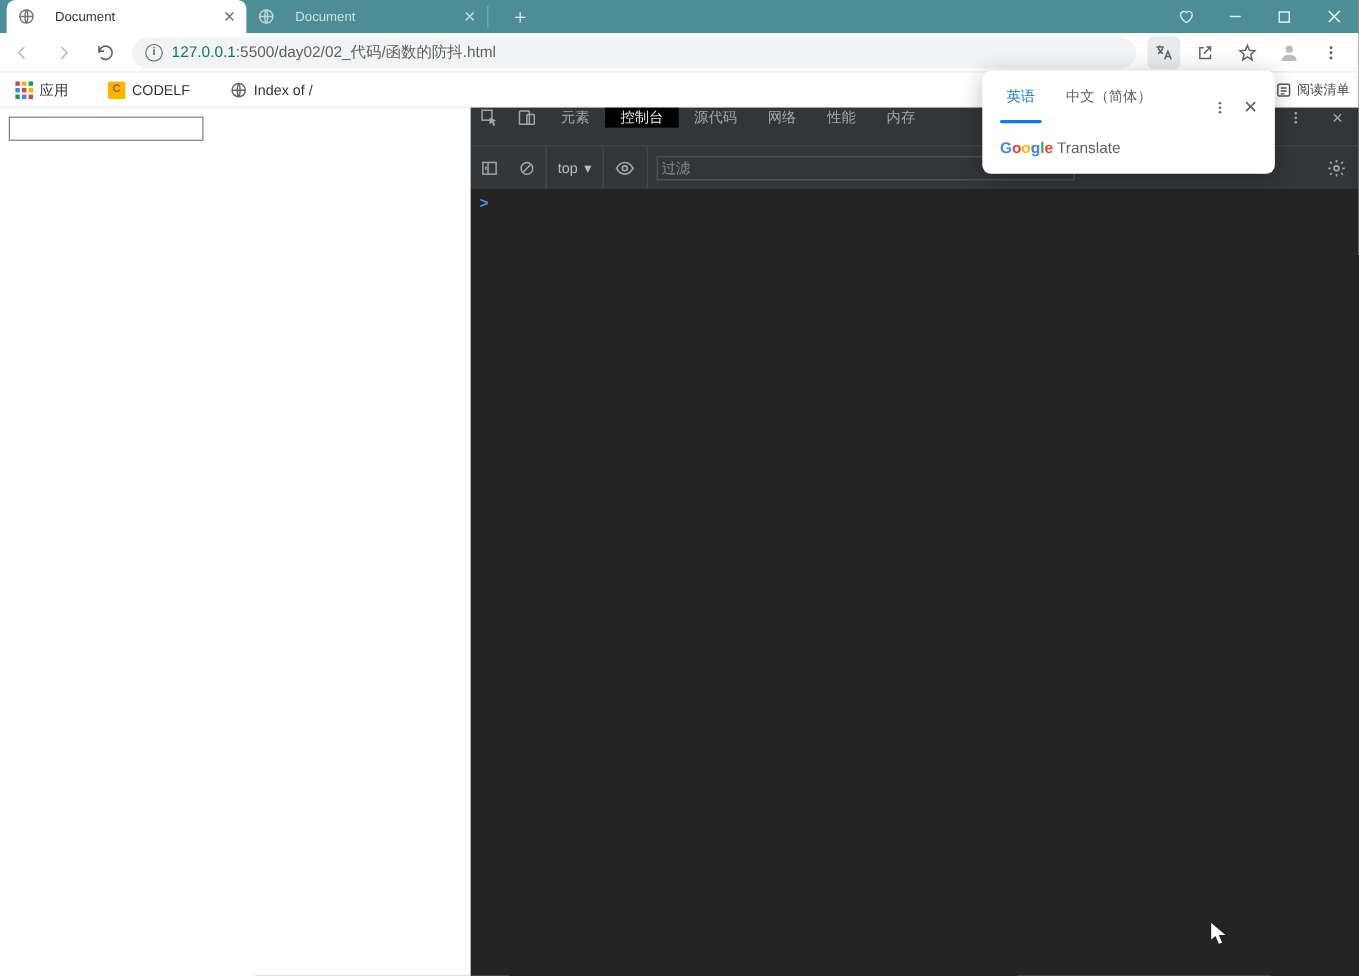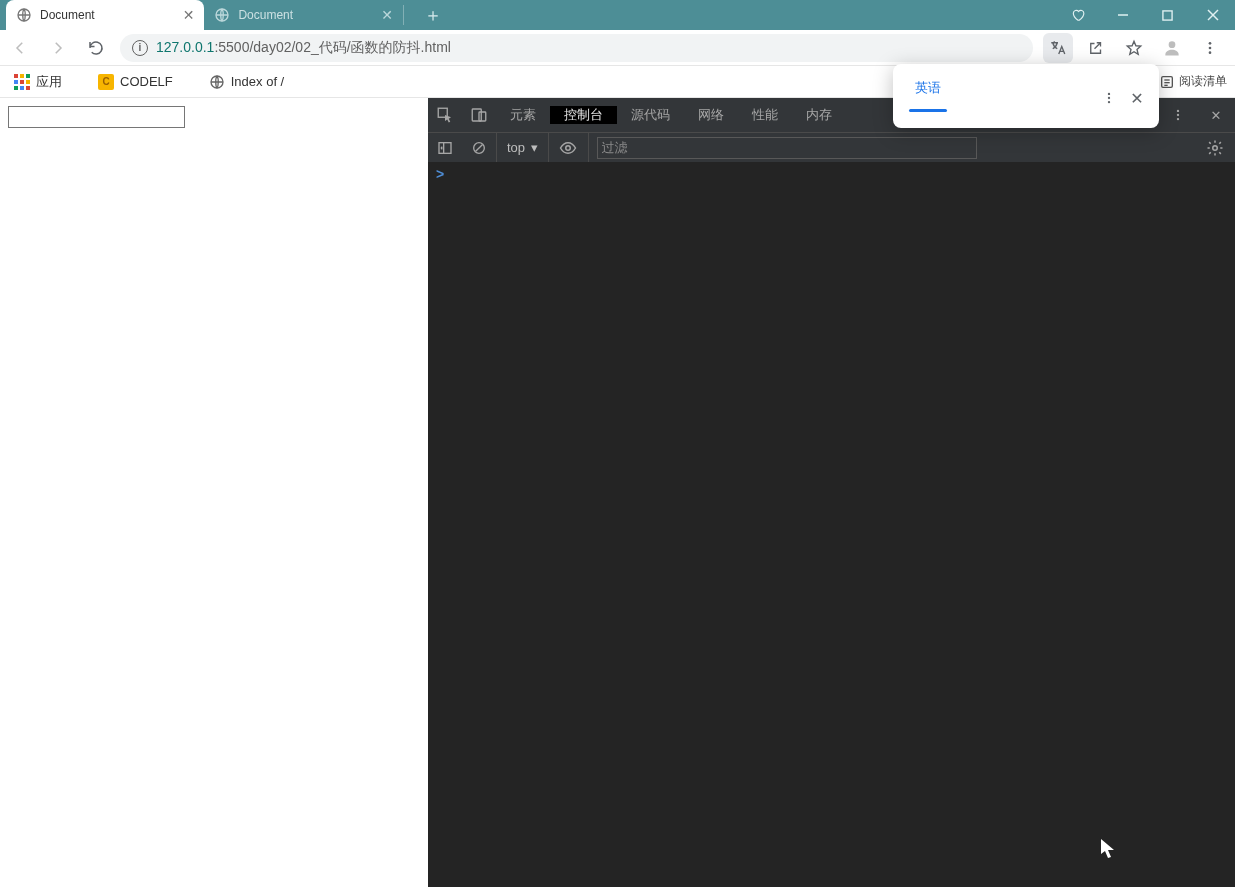--- a/index.html
+++ b/index.html
@@ -1,21 +1,21 @@
 <!DOCTYPE html>
 <html><head>
 <meta charset="utf-8">
 <style>
 * { margin: 0; padding: 0; box-sizing: border-box; font-family: "Microsoft YaHei", Arial, sans-serif; }
 body { width: 1235px; height: 887px; overflow: hidden; background: #fff; }
 
 
 .title-bar { height: 30px; background: #4d8e96; display: flex; align-items: flex-end; }
 .tabs-area { display: flex; align-items: flex-end; height: 30px; padding-left: 6px; }
-.tab { display: flex; align-items: center; height: 30px; padding: 0 10px; gap: 8px; position: relative; font-size: 12px; color: #555; }
+.tab { display: flex; align-items: center; height: 30px; padding: 0 10px; gap: 18px; position: relative; font-size: 12px; color: #555; }
 .tab.active { background: #fff; border-top-left-radius: 8px; border-top-right-radius: 8px; color: #333; }
 .tab.inactive { color: #cbe0e2; }
 .tab .favicon { width: 16px; height: 16px; display: flex; align-items: center; justify-content: center; }
 .tab .close { font-size: 14px; color: #777; margin-left: 80px; }
 .tab.inactive .close { color: #bcd8db; }
 .tab-divider { height:20px; width:1px; background: rgba(255,255,255,0.3); align-self:center; }
 .tab-add { color:#d7eaec; font-size:18px; padding:0 10px; align-self:center; margin-left:10px; }
 
 .window-controls { margin-left:auto; display:flex; height:30px; }
 .win-btn { width:45px; height:30px; display:flex; align-items:center; justify-content:center; color:#dff0f1; font-size:14px; }
@@ -46,28 +46,28 @@
 
 
 .content-row { display:flex; height: calc(887px - 30px - 36px - 32px); }
 
 
 .page { width:428px; background:#fff; padding:8px; }
 .page input[type=text] { width:177px; height:22px; border:1px solid #767676; font-size:13px; padding:2px 4px; }
 
 
 .devtools { flex:1; background:#242424; display:flex; flex-direction:column; color:#ccc; font-size:13px; position:relative; }
-.dt-tabbar { height:34px; background:#333639; display:flex; align-items:center; }
+.dt-tabbar { height:34px; background:#333639; display:flex; align-items:flex-start; }
 .dt-tool-btn { width:34px; display:flex; align-items:center; justify-content:center; color:#a6a6a6; }
 .dt-tab { padding:0 14px; display:flex; align-items:center; color:#a6a6a6; font-size:13px; }
 .dt-tab.active { background:#000; color:#e8e8e8; }
 .dt-right-tools { margin-left:auto; display:flex; }
 .dt-right-tools .dt-tool-btn { width:38px; }
 
-.dt-filterbar { height:30px; background:#333639; border-top:1px solid #4a4a4a; display:flex; align-items:center; }
+.dt-filterbar { height:40px; background:#333639; border-top:1px solid #4a4a4a; display:flex; align-items:center; }
 .filter-btn { width:34px; display:flex; align-items:center; justify-content:center; color:#a6a6a6; }
 .ctx-select { display:flex; align-items:center; gap:6px; color:#bdbdbd; padding:0 10px; border-left:1px solid #4a4a4a; border-right:1px solid #4a4a4a; height:100%; }
 .eye-btn { width:40px; display:flex; align-items:center; justify-content:center; color:#a6a6a6; border-right:1px solid #4a4a4a; height:100%; }
 .filter-input { flex:1; height:22px; margin:0 8px; background:transparent; border:1px solid #585858; color:#bbb; padding:0 4px; font-size:13px; outline:none; font-family:inherit; max-width:380px; }
 .filter-input::placeholder { color:#8a8a8a; }
 .hidden-issues { color:#bbb; padding:0 10px; }
 .gear { width:40px; display:flex; align-items:center; justify-content:center; color:#a6a6a6; margin-left:auto; }
 
 .console-body { flex:1; background:#242424; padding:4px 8px; }
 .console-prompt { color:#4f8ed6; font-weight:bold; font-size:14px; }
@@ -233,28 +233,35 @@
       </svg>
     <span>阅读清单</span>
   </div>
 </div>
 
 <div class="translate-popup">
   <div class="tr-header">
     <div class="tr-tab active">
         <span>英语</span>
       </div>
+    <div class="tr-tab">
+        <span>中文（简体）</span>
+      </div>
     <div class="tr-menu">
       <svg width="14" height="14" viewBox="0 0 24 24" fill="#5f6368">
           <circle cx="12" cy="5" r="2"></circle>
           <circle cx="12" cy="12" r="2"></circle>
           <circle cx="12" cy="19" r="2"></circle>
         </svg>
     </div>
     <div class="tr-close">✕</div>
+  </div>
+  <div class="tr-body">
+    <span class="tr-brand"><b class="g1">G</b><b class="g2">o</b><b class="g3">o</b><b class="g4">g</b><b class="g5">l</b><b class="g6">e</b></span>
+    <span>Translate</span>
   </div>
 </div>
 
 <div class="content-row">
   <div class="page">
     <input type="text" value="" style="">
   </div>
 
   <div class="devtools">
     <div class="dt-tabbar">

